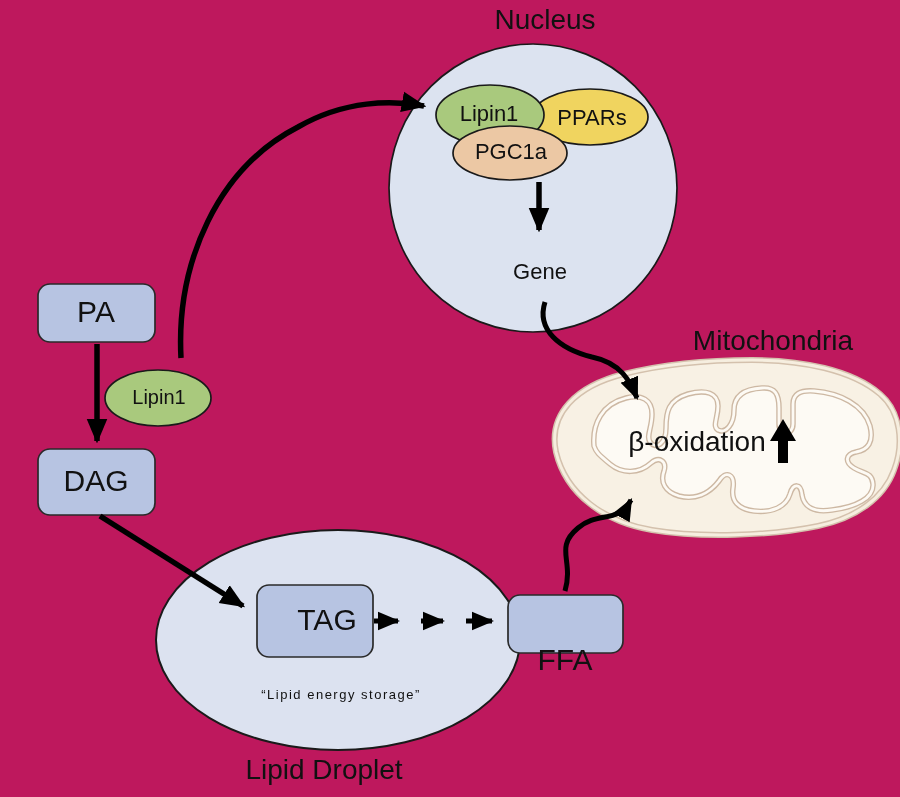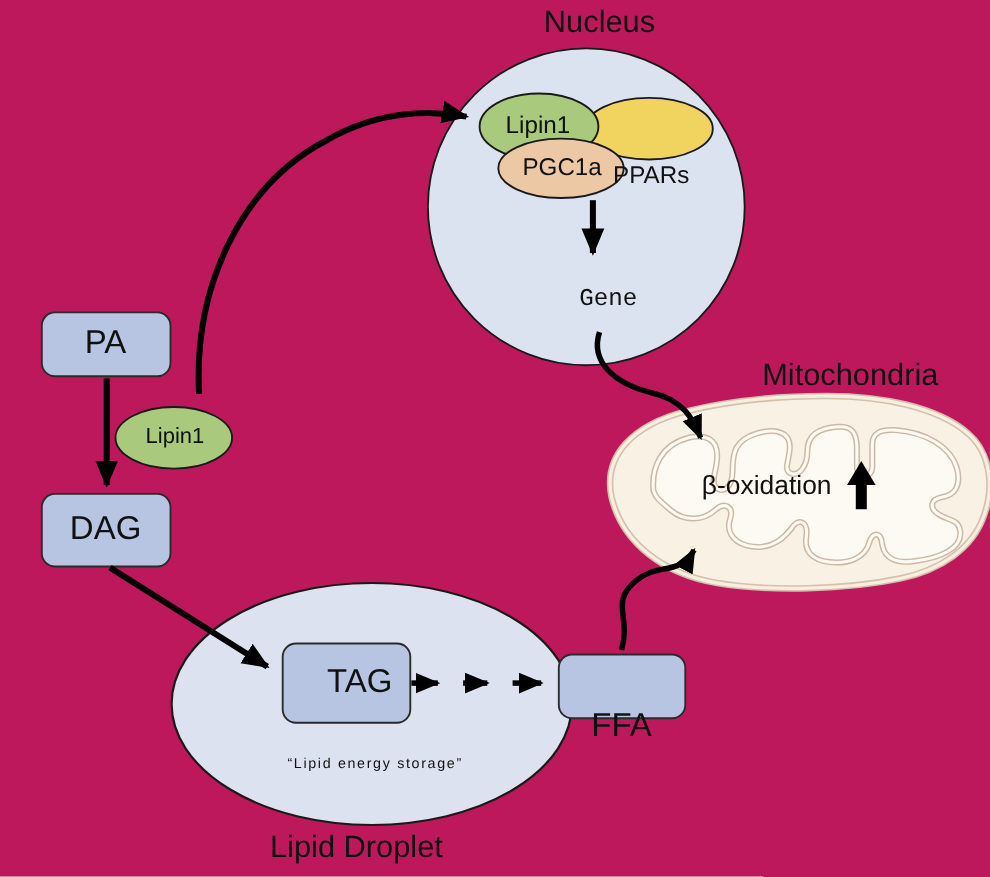--- a/index.html
+++ b/index.html
@@ -17,21 +17,21 @@
     white-space:nowrap;
     color:#111111;
     text-align:center;
     line-height:1.15;
   }
   .title{font-size:28px;}
   .node-label{font-size:30px;text-align:center;}
   .protein-label{font-size:22px;}
   .protein-label-sm{font-size:20px;}
   .body-label{font-size:22px;}
-  .process-label{font-size:24px;}
+  .process-label{font-size:28px;}
   .caption-label{font-size:13px;letter-spacing:1.5px;}
 </style>
 </head>
 <body>
 
 <div id="stage">
 
   <svg id="shapes" viewBox="0 0 900 797" xmlns="http://www.w3.org/2000/svg">
     <defs>
       <marker id="ah" viewBox="0 0 10 10" refX="9" refY="5" markerWidth="4.5" markerHeight="4.5" orient="auto-start-reverse">
@@ -103,24 +103,24 @@
     <path d="M 181 358 C 176 262 218 168 298 127 C 345 100 392 100 424 106" fill="none" stroke="#000" stroke-width="5.5" marker-end="url(#ah)"></path>
     <path d="M 545 302 C 536 330 560 349 592 357 C 621 363 630 381 637 398" fill="none" stroke="#000" stroke-width="5" marker-end="url(#ah)"></path>
     <path d="M 565 591 C 574 560 554 548 578 528 C 598 511 618 524 631 500" fill="none" stroke="#000" stroke-width="5" marker-end="url(#ah)"></path>
 
     <path d="M 778 463 L 778 441 L 770 441 L 783 419 L 796 441 L 788 441 L 788 463 Z" fill="#000"></path>
   </svg>
 
   <div class="lbl title" style="left:545px;top:20px;">Nucleus</div>
 
   <div class="lbl protein-label" style="left:489px;top:114px;">Lipin1</div>
-  <div class="lbl protein-label" style="left:592px;top:118px;margin-top:41px;">PPARs</div>
+  <div class="lbl protein-label" style="left:592px;top:118px;">PPARs</div>
   <div class="lbl protein-label" style="left:511px;top:152px;">PGC1a</div>
 
-  <div class="lbl body-label" style="left:553px;top:272px;font-family:Liberation Mono, monospace;">
+  <div class="lbl body-label" style="left:540px;top:272px;">
     <span style="display:block;">Gene</span>
   </div>
 
   <div class="lbl node-label" style="left:96px;top:312px;">PA</div>
   <div class="lbl protein-label-sm" style="left:159px;top:397px;">Lipin1</div>
   <div class="lbl node-label" style="left:96px;top:481px;">DAG</div>
   <div class="lbl node-label" style="left:327px;top:620px;">TAG</div>
   <div class="lbl node-label" style="left:565px;top:660px;">FFA</div>
 
   <div class="lbl caption-label" style="left:341px;top:695px;">“Lipid energy storage”</div>

